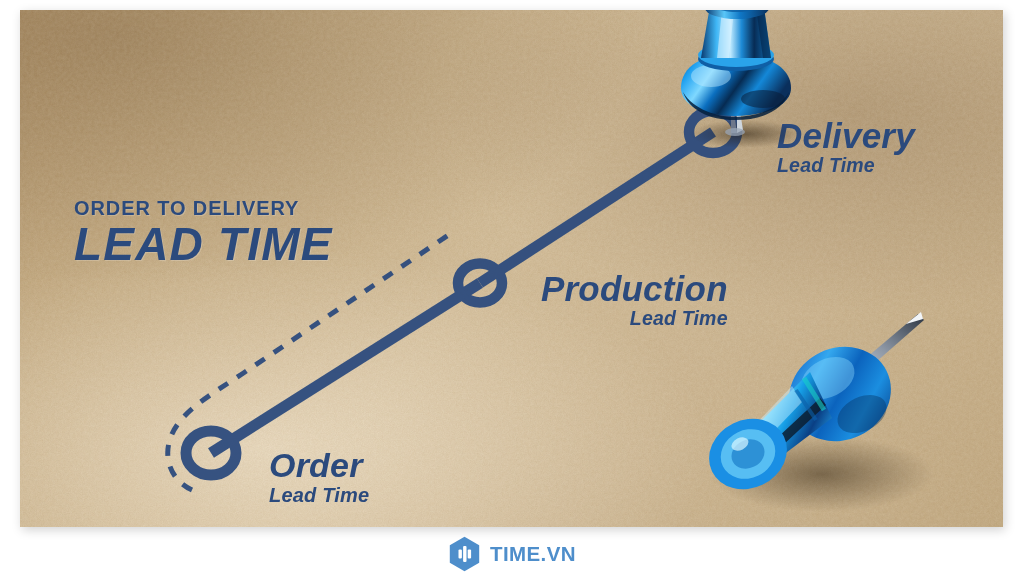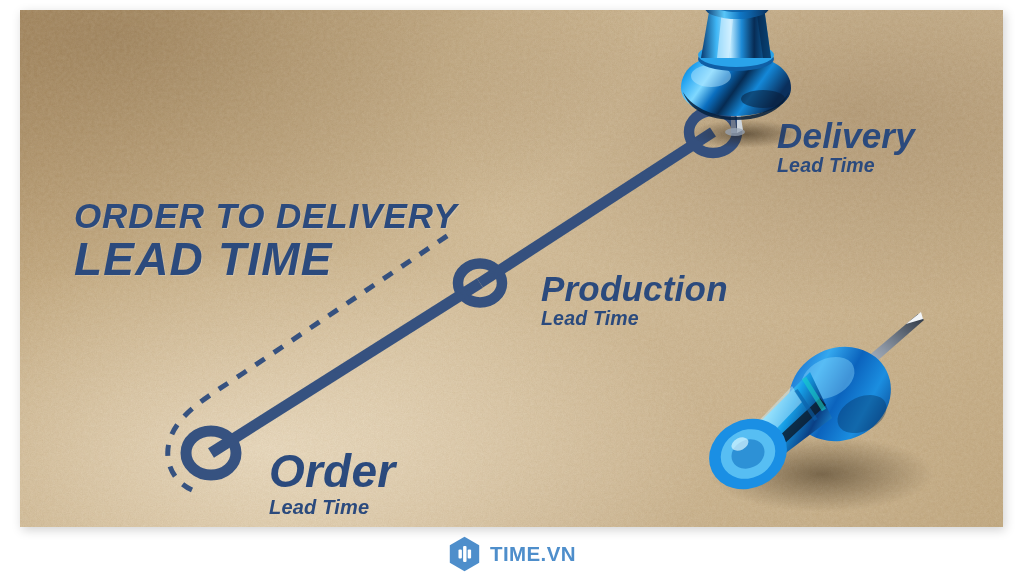--- a/index.html
+++ b/index.html
@@ -22,35 +22,35 @@
   
   .grain{position:absolute;inset:0;opacity:.5;mix-blend-mode:multiply;}
   .grain2{position:absolute;inset:0;opacity:.38;mix-blend-mode:screen;}
 
   
   .diagram{position:absolute;left:0;top:0;width:983px;height:517px;}
 
   
   .headline{position:absolute;left:54px;top:188px;color:#2b4a7d;
             text-shadow:1px 1px 0 rgba(255,255,255,.18);}
-  .headline .l1{font-size:35px;font-weight:bold;font-style:italic;
+  .headline .l1{font-size:20px;font-weight:bold;
                 letter-spacing:.9px;line-height:1;white-space:nowrap;}
   .headline .l2{font-size:46px;font-weight:bold;font-style:italic;
                 letter-spacing:1.2px;line-height:1.05;margin-top:2px;white-space:nowrap;}
 
   
   .nodelabel{position:absolute;color:#2b4a7d;white-space:nowrap;}
   .nodelabel .big{font-size:35px;font-weight:bold;font-style:italic;line-height:1;
                   letter-spacing:.2px;}
   .nodelabel .small{font-size:19.5px;font-weight:bold;font-style:italic;line-height:1;
                     margin-top:3px;letter-spacing:.2px;}
   #label-delivery{left:757px;top:108px;}
-  #label-production{left:521px;top:261px;}
+  #label-production{left:521px;top:261px;text-align:right;}
   #label-order{left:249px;top:438px;}
-  #label-order .big{font-size:46px;}
+  #label-order .big{font-size:34px;}
   #label-order .small{font-size:20px;}
 
   
   .pin{position:absolute;}
   #pin-standing{left:639px;top:-6px;width:170px;height:160px;}
   #pin-lying{left:672px;top:296px;width:250px;height:215px;}
 
   
   .footer{position:absolute;left:0;top:536px;width:1024px;
           display:flex;align-items:center;justify-content:center;gap:9px;}

